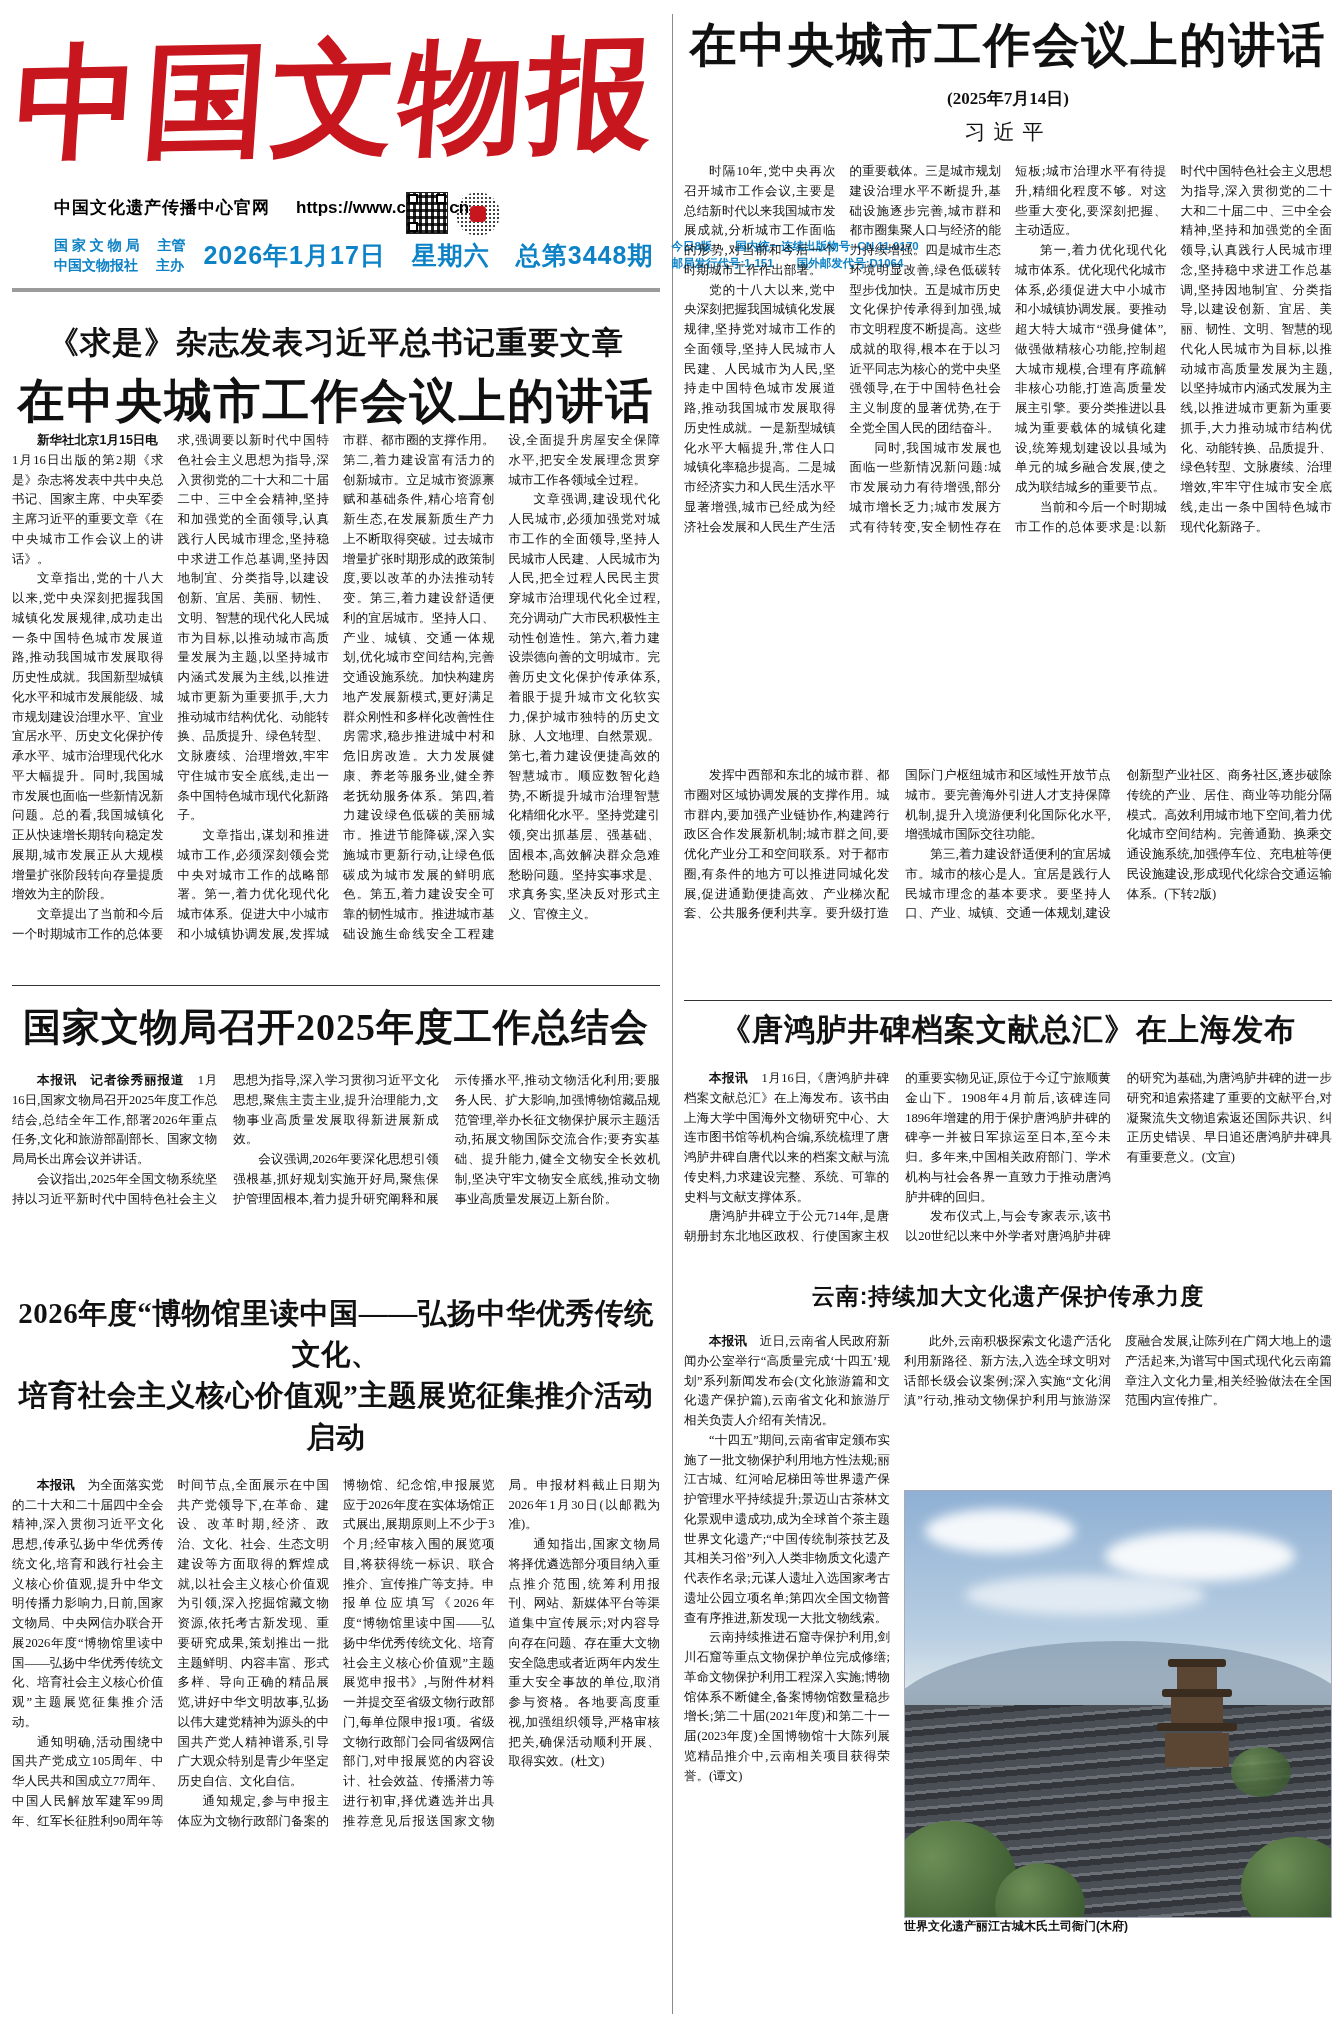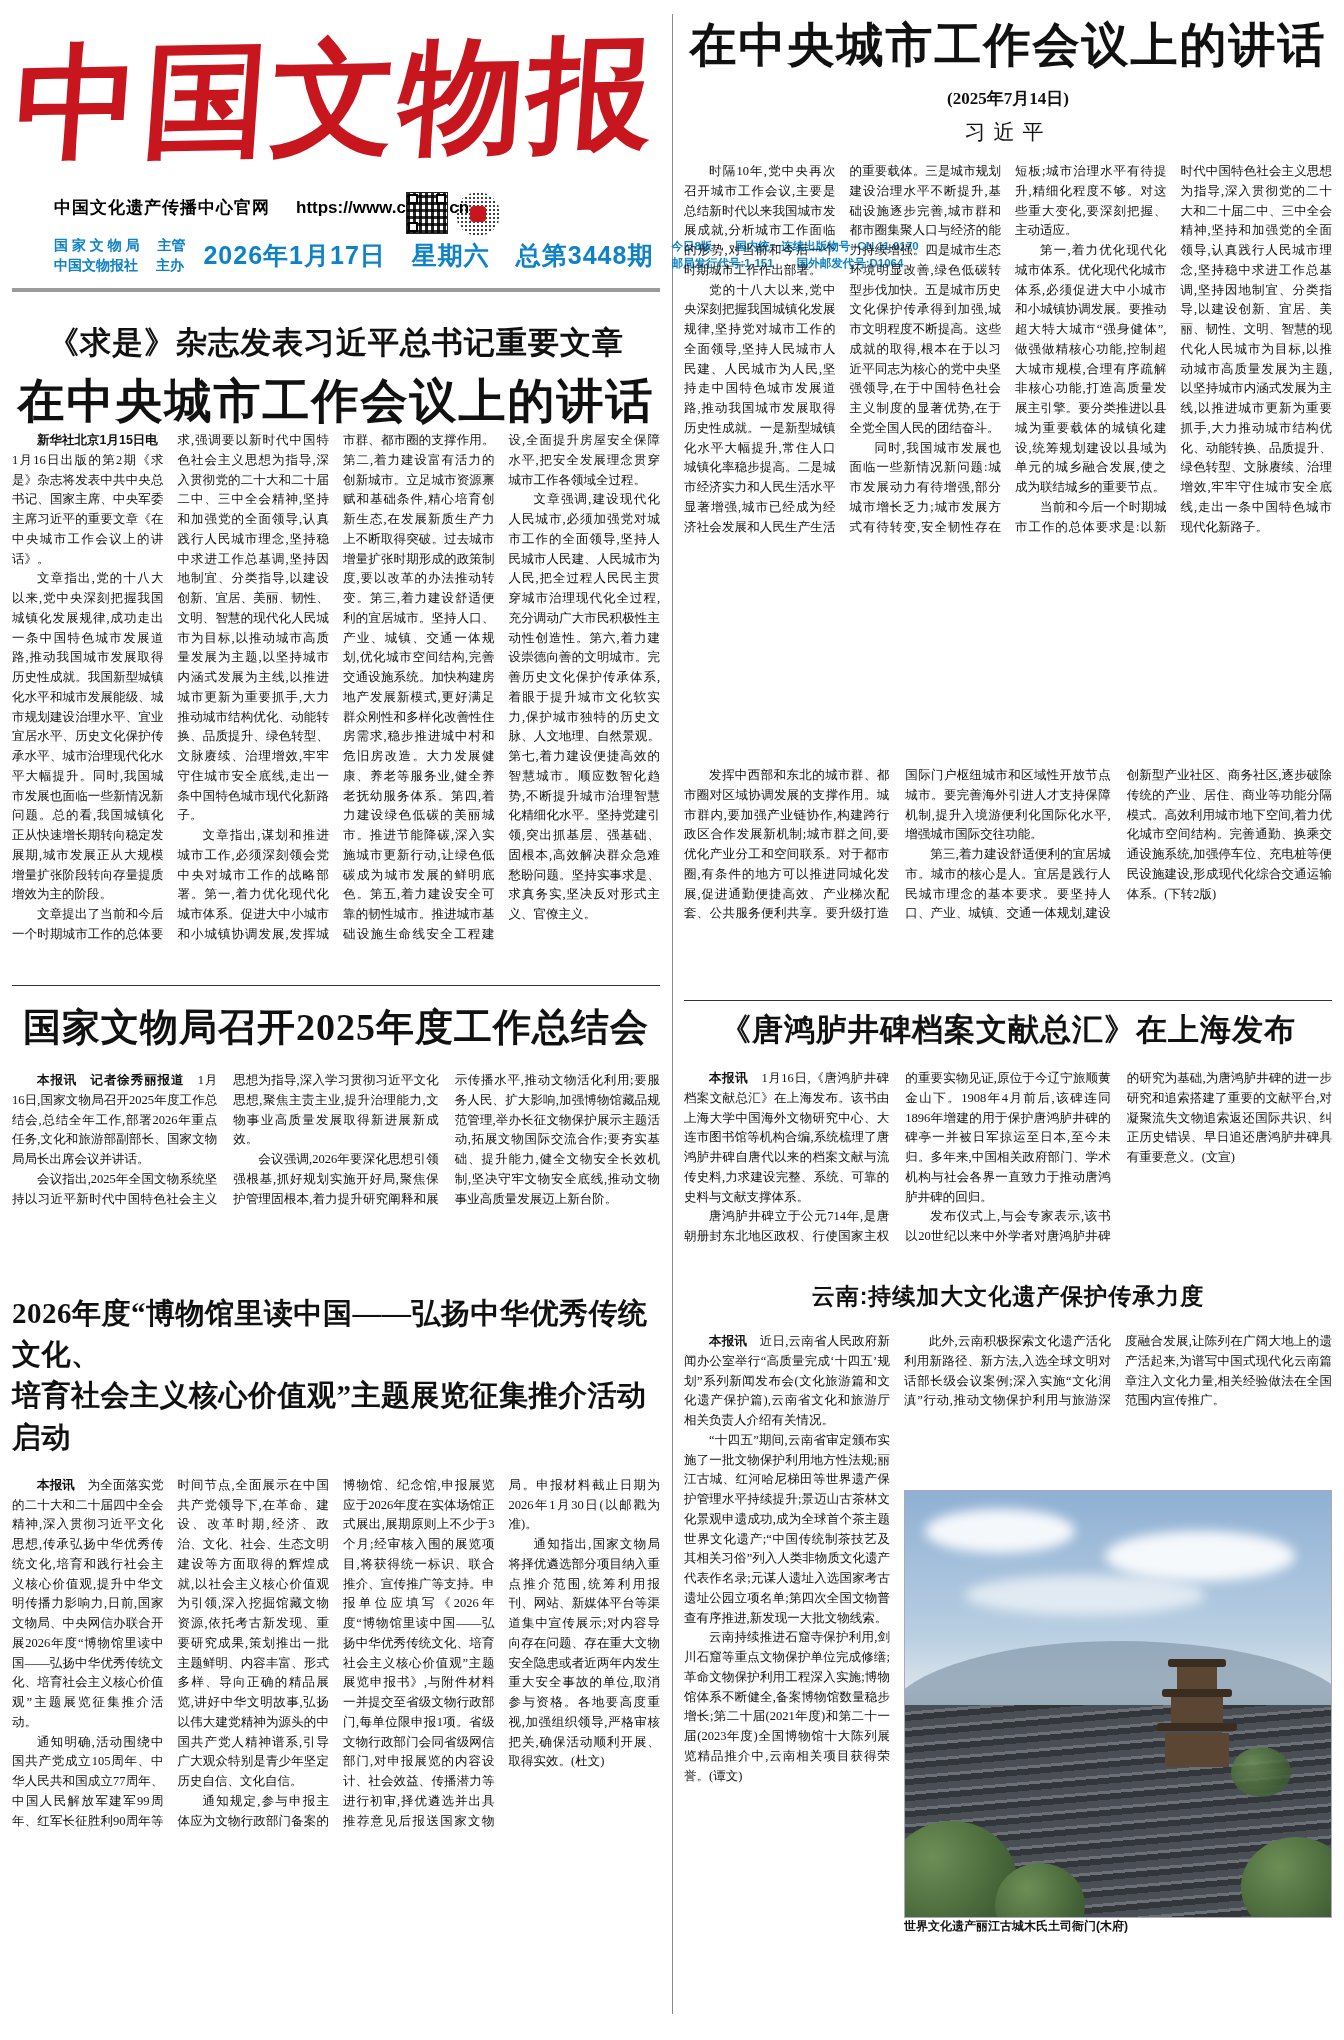--- a/index.html
+++ b/index.html
@@ -34,21 +34,21 @@
   .info-bar { margin-top:6px; display:flex; align-items:center; gap:18px; font-family:"Liberation Sans", sans-serif; color:#0d82c6; padding-left:42px; height:50px; }
   .info-sponsor { font-size:14px; font-weight:bold; line-height:1.45; white-space:pre; }
   .info-date { font-size:25px; font-weight:bold; letter-spacing:1px; white-space:nowrap; }
   .info-issue { font-size:11.5px; font-weight:bold; line-height:1.5; white-space:pre; }
   .thick-rule { margin-top:8px; height:4px; background:#9b9b9b; }
 
   
   .kicker { margin-top:28px; text-align:center; font-family:"Liberation Sans", sans-serif; font-weight:900; font-size:31px; letter-spacing:1px; }
   .headline-xl { margin-top:6px; text-align:center; font-family:"Liberation Sans", sans-serif; font-weight:900; font-size:47px; letter-spacing:2px; line-height:1.3; }
   .headline-serif { text-align:center; font-family:"Liberation Serif", serif; font-weight:900; font-size:38px; letter-spacing:1px; }
-  .headline-serif2 { font-family:"Liberation Serif", serif; font-weight:900; font-size:29px; line-height:1.42; letter-spacing:0.5px; }
+  .headline-serif2 { text-align:center; font-family:"Liberation Serif", serif; font-weight:900; font-size:29px; line-height:1.42; letter-spacing:0.5px; }
   .headline-sans { text-align:center; font-family:"Liberation Sans", sans-serif; font-weight:800; font-size:31px; letter-spacing:1px; }
   .thin-rule { height:1px; background:#333; }
   .speech-date { margin-top:12px; text-align:center; font-weight:bold; font-size:17px; }
   .speech-author { margin-top:8px; text-align:center; font-size:21px; letter-spacing:8px; }
 
   
   .bodytext { font-size:12.5px; line-height:1.58; text-align:justify; overflow:hidden; }
   .bodytext p { text-indent:2em; }
   .bodytext .dl { font-family:"Liberation Sans", sans-serif; font-weight:bold; }
   .cols4 { column-count:4; column-gap:14px; }

